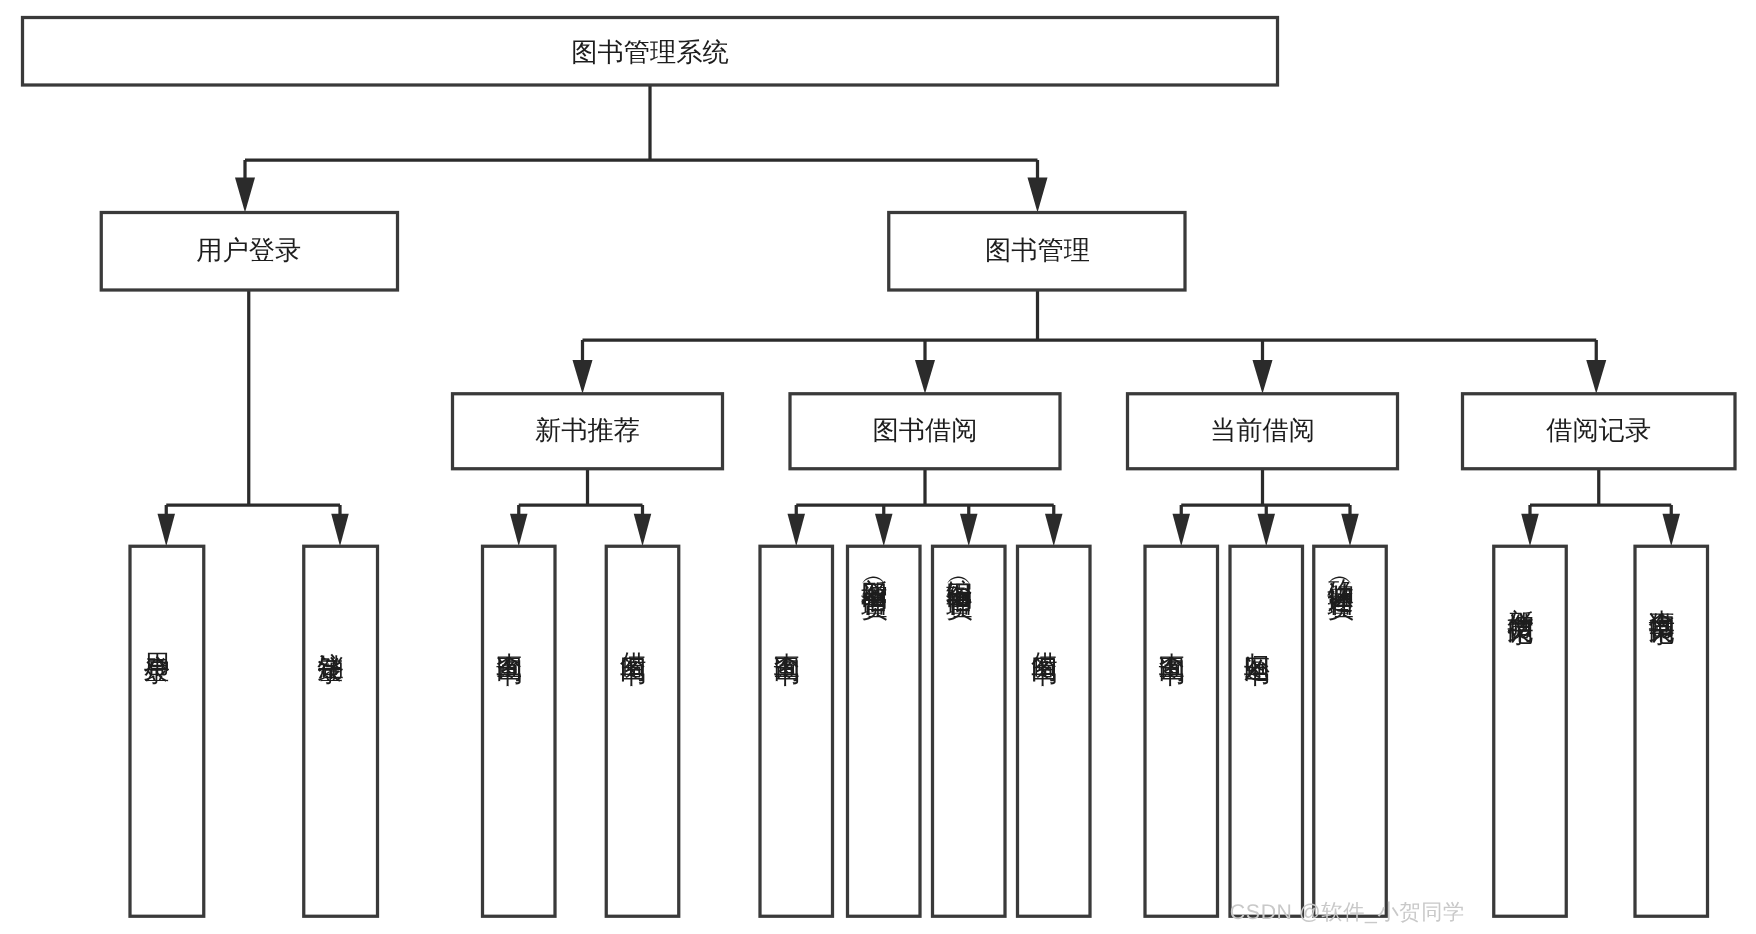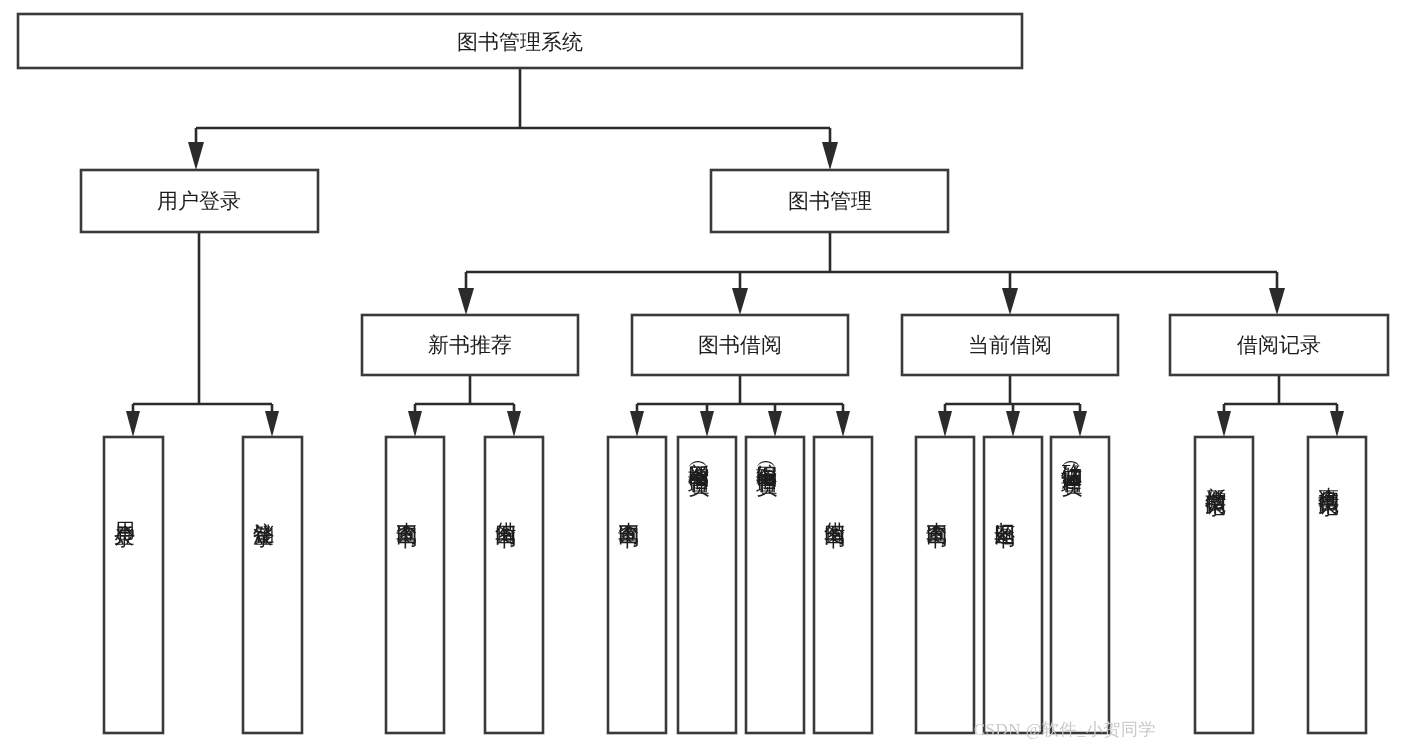--- a/index.html
+++ b/index.html
@@ -53,23 +53,23 @@
     font-size: 21px;
     fill: #1d1d1d;
     writing-mode: vertical-rl;
     text-orientation: upright;
     letter-spacing: 2px;
     dominant-baseline: hanging;
     text-anchor: start;
   }
   .watermark-text {
     position: absolute;
-    right: 30px;
+    right: 14px;
     bottom: 6px;
-    font-family: Liberation Serif, serif;
+    font-family: Liberation Sans, sans-serif;
     font-size: 17px;
     color: #c9c9c9;
     white-space: nowrap;
     letter-spacing: 0.5px;
     pointer-events: none;
   }
 </style>
 </head>
 <body>
 

